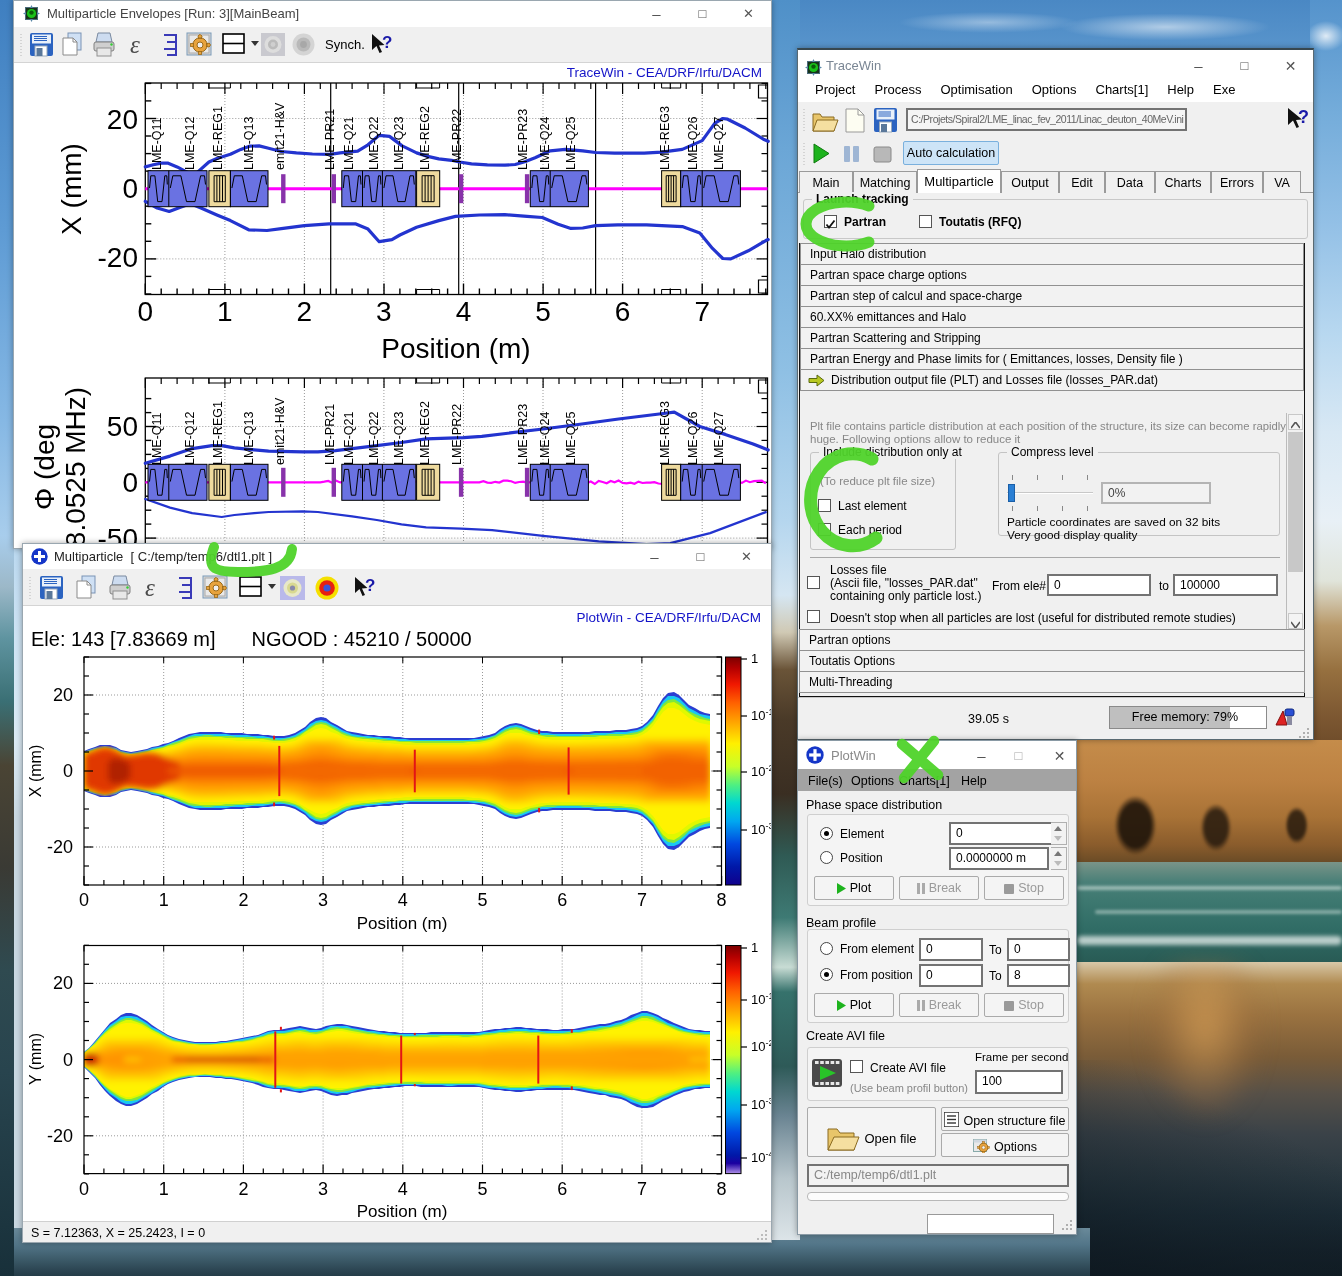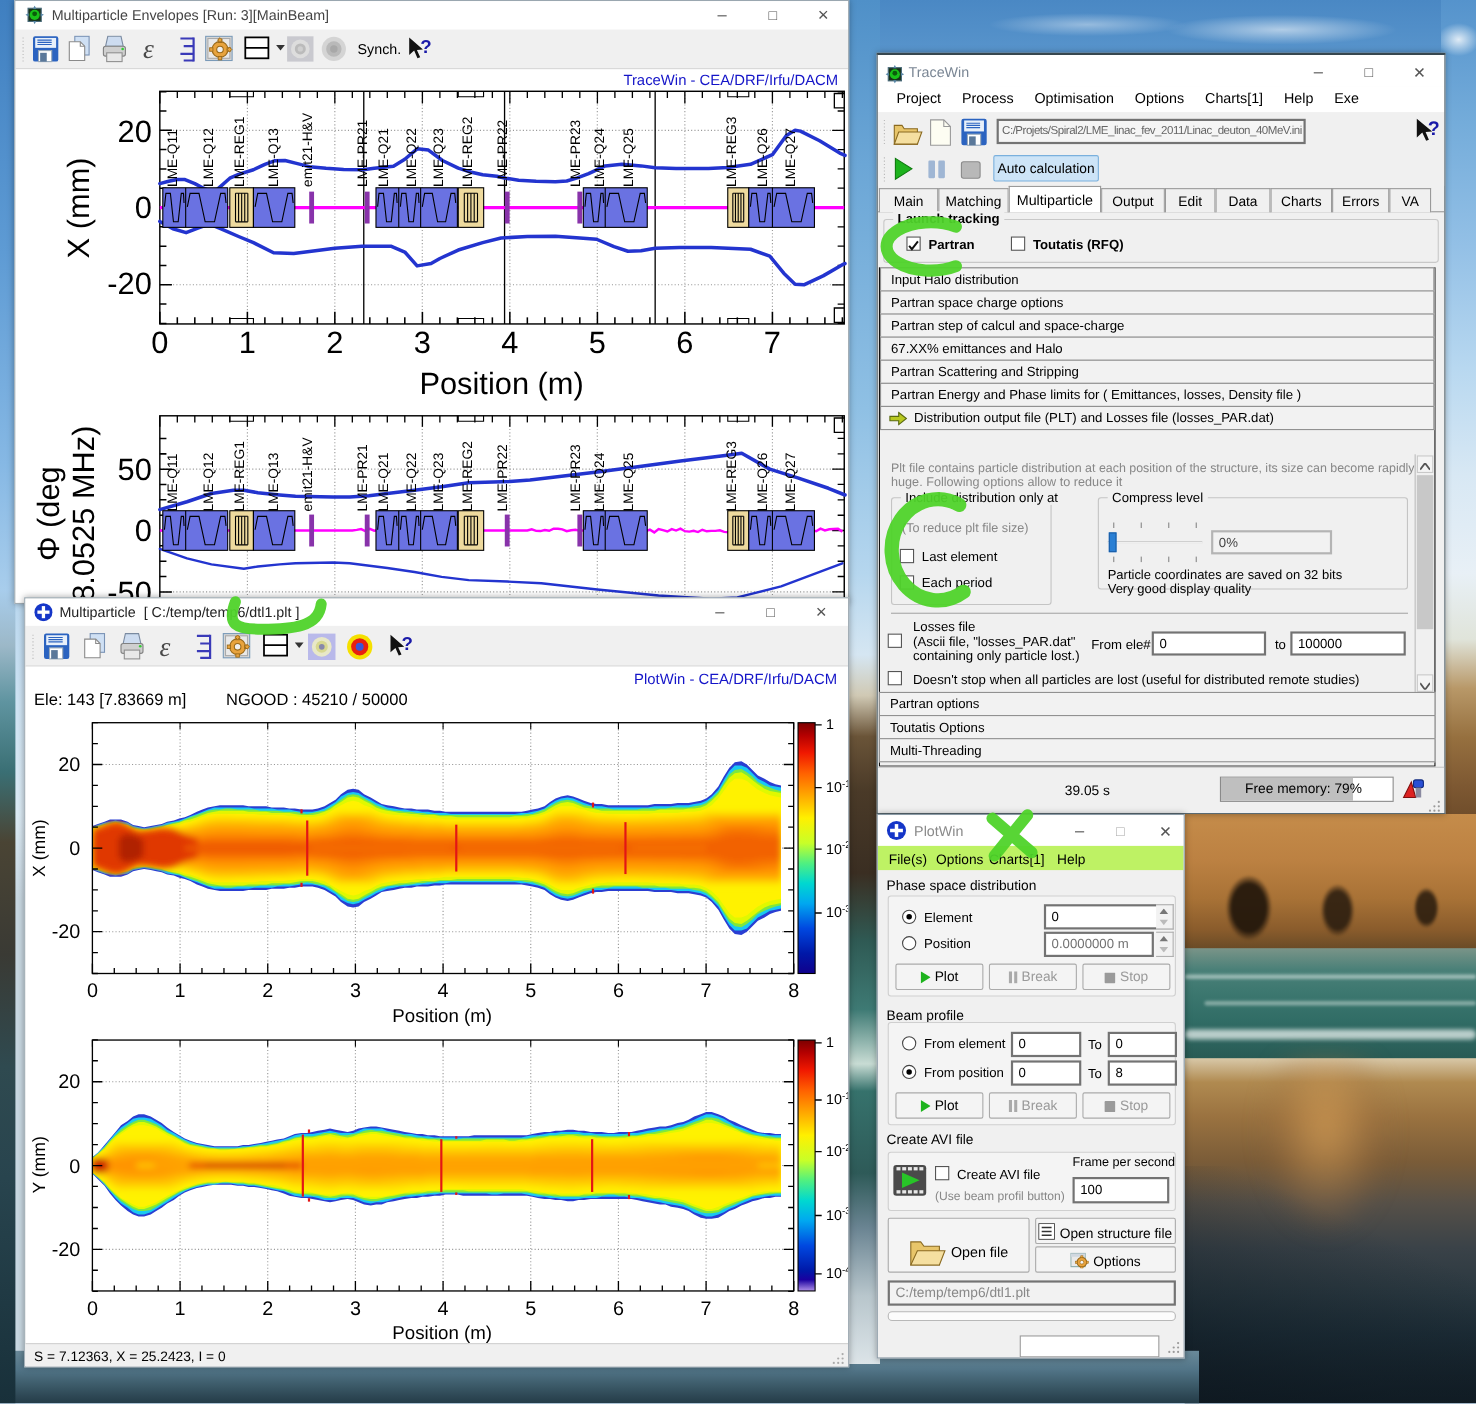--- a/index.html
+++ b/index.html
@@ -586,21 +586,21 @@
             <circle cx="12" cy="12" r="3.6" fill="#3a55d8"></circle>
           </g>
       <g transform="translate(326,1)">
             <path d="M2 1 L2 17 L6.5 13 L9.5 20 L12 19 L9 12.5 L14.5 12 Z" fill="#111"></path>
             <text x="12" y="15" font-size="17" font-weight="bold" fill="#1a1aa8">?</text>
           </g>
     </svg>
   </div>
   <div class="abs" style="left:0;top:62px;width:748px;height:638px;background:#fff"></div>
   <div class="abs" style="right:10px;top:66px;font-size:13.5px;color:#1414c8">PlotWin - CEA/DRF/Irfu/DACM</div>
-  <div class="abs" style="left:8px;top:84px;font-size:15px;color:#000">Ele: 143 [7.83669 m]<span style="margin-left:36px">NGOOD : 45210 / 50000</span></div>
+  <div class="abs" style="left:8px;top:84px;font-size:20px;color:#000">Ele: 143 [7.83669 m]<span style="margin-left:36px">NGOOD : 45210 / 50000</span></div>
   <svg style="position:absolute;left:0;top:69px" width="750" height="638" viewBox="22 612 750 638" font-family="Liberation Sans, sans-serif">
         <defs>
           <filter id="blr" x="-8%" y="-15%" width="116%" height="130%">
             <feGaussianBlur stdDeviation="3"></feGaussianBlur>
           </filter>
         </defs>
         <clipPath id="clA">
           <path d="M 83 750 L 88 749 L 94 747 L 99 745 L 104 745 L 109 745 L 115 747 L 120 750 L 125 751 L 130 752 L 136 751 L 141 750 L 146 749 L 151 747 L 157 746 L 162 744 L 167 743 L 172 741 L 178 739 L 183 736 L 188 735 L 194 733 L 199 732 L 204 732 L 209 732 L 215 733 L 220 733 L 225 733 L 230 733 L 236 734 L 241 734 L 246 734 L 251 734 L 257 735 L 262 735 L 267 736 L 273 736 L 278 737 L 283 736 L 288 735 L 294 734 L 299 731 L 304 727 L 309 723 L 315 719 L 320 718 L 325 719 L 330 723 L 336 726 L 341 729 L 346 731 L 351 733 L 357 734 L 362 735 L 367 735 L 373 736 L 378 736 L 383 736 L 388 737 L 394 737 L 399 738 L 404 738 L 409 738 L 415 739 L 420 739 L 425 739 L 430 739 L 436 739 L 441 739 L 446 739 L 451 739 L 457 739 L 462 739 L 467 738 L 473 738 L 478 738 L 483 737 L 488 736 L 494 733 L 499 730 L 504 727 L 509 724 L 515 724 L 520 725 L 525 727 L 530 729 L 536 730 L 541 731 L 546 732 L 552 732 L 557 732 L 562 733 L 567 733 L 573 733 L 578 733 L 583 732 L 588 732 L 594 732 L 599 732 L 604 732 L 609 731 L 615 731 L 620 731 L 625 730 L 630 730 L 636 729 L 641 727 L 646 723 L 652 716 L 657 707 L 662 700 L 667 695 L 673 694 L 678 697 L 683 701 L 688 706 L 694 710 L 699 712 L 704 714 L 709 715 L 709 825 L 704 826 L 699 828 L 694 830 L 688 834 L 683 839 L 678 843 L 673 846 L 667 845 L 662 840 L 657 833 L 652 824 L 646 817 L 641 813 L 636 811 L 630 810 L 625 810 L 620 809 L 615 809 L 609 809 L 604 808 L 599 808 L 594 808 L 588 808 L 583 808 L 578 807 L 573 807 L 567 807 L 562 807 L 557 808 L 552 808 L 546 808 L 541 809 L 536 810 L 530 811 L 525 813 L 520 815 L 515 816 L 509 816 L 504 813 L 499 810 L 494 807 L 488 804 L 483 803 L 478 802 L 473 802 L 467 802 L 462 801 L 457 801 L 451 801 L 446 801 L 441 801 L 436 801 L 430 801 L 425 801 L 420 801 L 415 801 L 409 802 L 404 802 L 399 802 L 394 803 L 388 803 L 383 804 L 378 804 L 373 804 L 367 805 L 362 805 L 357 806 L 351 807 L 346 809 L 341 811 L 336 814 L 330 817 L 325 821 L 320 822 L 315 821 L 309 817 L 304 813 L 299 809 L 294 806 L 288 805 L 283 804 L 278 803 L 273 804 L 267 804 L 262 805 L 257 805 L 251 806 L 246 806 L 241 806 L 236 806 L 230 807 L 225 807 L 220 807 L 215 807 L 209 808 L 204 808 L 199 808 L 194 807 L 188 805 L 183 804 L 178 801 L 172 799 L 167 797 L 162 796 L 157 794 L 151 793 L 146 791 L 141 790 L 136 789 L 130 788 L 125 789 L 120 790 L 115 793 L 109 795 L 104 795 L 99 795 L 94 793 L 88 791 L 83 790 Z"></path>
         </clipPath>
         <clipPath id="clB">
@@ -1005,21 +1005,21 @@
             <path d="M1.5 5.5 L4 8.5 L9.5 1.5" fill="none" stroke="#111" stroke-width="1.8"></path>
           </svg></div>
     <div class="lbl" style="left:40px;top:15px;font-weight:bold">Partran</div>
     <div class="cb" style="left:115px;top:15px"></div>
     <div class="lbl" style="left:135px;top:15px;font-weight:bold">Toutatis (RFQ)</div>
   </div>
   <div class="abs" style="left:1px;top:193px;width:506px;height:454px;border:1.5px solid #111;background:#f0f0f0">
     <div class="row">Input Halo distribution</div>
     <div class="row">Partran space charge options</div>
     <div class="row">Partran step of calcul and space-charge</div>
-    <div class="row">67.XX% emittances and Halo</div>
+    <div class="row">60.XX% emittances and Halo</div>
     <div class="row">Partran Scattering and Stripping</div>
     <div class="row">Partran Energy and Phase limits for ( Emittances, losses, Density file )</div>
     <div class="row" style="padding-left:30px"><svg class="abs" style="left:7px;top:4px" width="17" height="13" viewBox="0 0 17 13">
             <path d="M1 4.5 h8 V1 l7 5.5 -7 5.5 V8.5 h-8 Z" fill="#b8c820" stroke="#5a6a10"></path>
           </svg>Distribution output file (PLT) and Losses file (losses_PAR.dat)</div>
   </div>
   <div class="abs" style="left:2px;top:363px;width:486px;height:217px;background:#f0f0f0">
   <div class="glbl" style="left:10px;top:7px;font-size:11.3px">Plt file contains particle distribution at each position of the structure, its size can become rapidly</div>
   <div class="glbl" style="left:10px;top:20px;font-size:11.5px">huge. Following options allow to reduce it</div>
   <div class="gb" style="left:10px;top:39px;width:146px;height:98px;border-color:#c4c4c4">
@@ -1102,21 +1102,21 @@
     <svg class="abs" style="left:8px;top:5px" width="18" height="18" viewBox="0 0 17 17">
           <circle cx="8.5" cy="8.5" r="8.2" fill="#1536c8"></circle>
           <rect x="7" y="3" width="3" height="11" fill="#fff"></rect>
           <rect x="3" y="7" width="11" height="3" fill="#fff"></rect>
         </svg>
     <div class="ttl" style="left:33px;top:7px;color:#8a8a8a">PlotWin</div>
     <div class="wbtn" style="right:72px;top:2px;font-size:15px">–</div>
     <div class="wbtn" style="right:35px;top:2px;font-size:13px;color:#aaa">□</div>
     <div class="wbtn" style="right:-6px;top:2px;font-size:14px">✕</div>
   </div>
-  <div class="abs" style="left:0;top:28px;width:278px;height:22px;background:#bef264">
+  <div class="abs" style="left:0;top:28px;width:278px;height:22px;background:#a3a3a3">
     <div class="lbl" style="left:10px;top:5px;font-size:12.5px">File(s)</div>
         <div class="lbl" style="left:53px;top:5px;font-size:12.5px">Options</div>
         <div class="lbl" style="left:101px;top:5px;font-size:12.5px">Charts[1]</div>
         <div class="lbl" style="left:163px;top:5px;font-size:12.5px">Help</div>
   </div>
   <div class="lbl" style="left:8px;top:57px;font-size:12.5px">Phase space distribution</div>
   <div class="gb" style="left:9px;top:73px;width:262px;height:92px;border-color:#cfcfcf;background:#f4f4f4">
     <div class="rad" style="left:12px;top:12px">
           <div class="rdot"></div>
         </div>
@@ -1125,21 +1125,21 @@
     <div class="abs" style="left:243px;top:7px;width:16px;height:23px;border:1px solid #b0b0b0;border-left:none;background:#f2f2f2">
           <svg width="8" height="5" style="position:absolute;left:3px;top:3px">
             <path d="M0 5 L4 0 L8 5" fill="#777"></path>
           </svg>
           <svg width="8" height="5" style="position:absolute;left:3px;bottom:3px">
             <path d="M0 0 L4 5 L8 0" fill="#bbb"></path>
           </svg>
         </div>
     <div class="rad" style="left:12px;top:36px"></div>
     <div class="lbl" style="left:32px;top:36px">Position</div>
-    <div class="fld" style="left:141px;top:32px;width:100px;height:23px;color:#737373">0.0000000 m</div>
+    <div class="fld" style="left:141px;top:32px;width:100px;height:23px;color:#000000">0.0000000 m</div>
     <div class="abs" style="left:243px;top:32px;width:16px;height:23px;border:1px solid #b0b0b0;border-left:none;background:#f2f2f2">
           <svg width="8" height="5" style="position:absolute;left:3px;top:3px">
             <path d="M0 5 L4 0 L8 5" fill="#777"></path>
           </svg>
           <svg width="8" height="5" style="position:absolute;left:3px;bottom:3px">
             <path d="M0 0 L4 5 L8 0" fill="#bbb"></path>
           </svg>
         </div>
     <div class="btn" style="left:6px;top:61px;width:80px;height:24px;padding-top:4px"><svg class="ic" width="9" height="11" viewBox="0 0 9 11">
             <path d="M0 0 L9 5.5 L0 11 Z" fill="#1db31d"></path>

